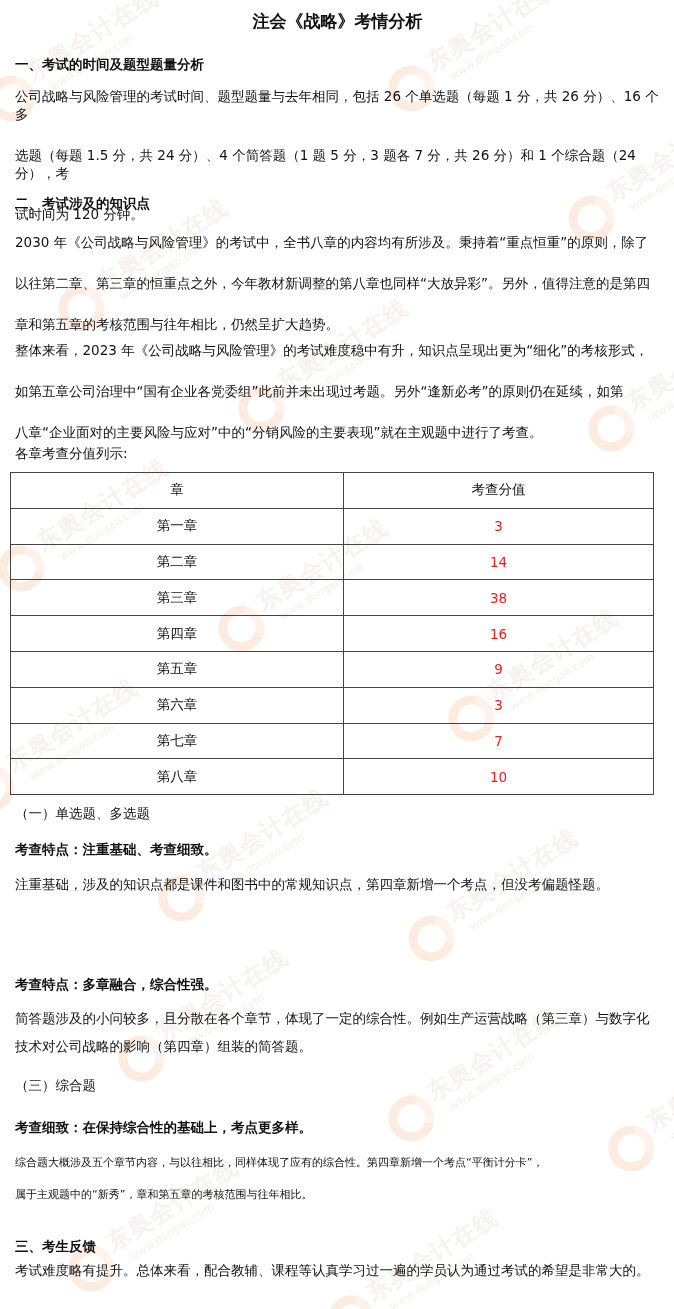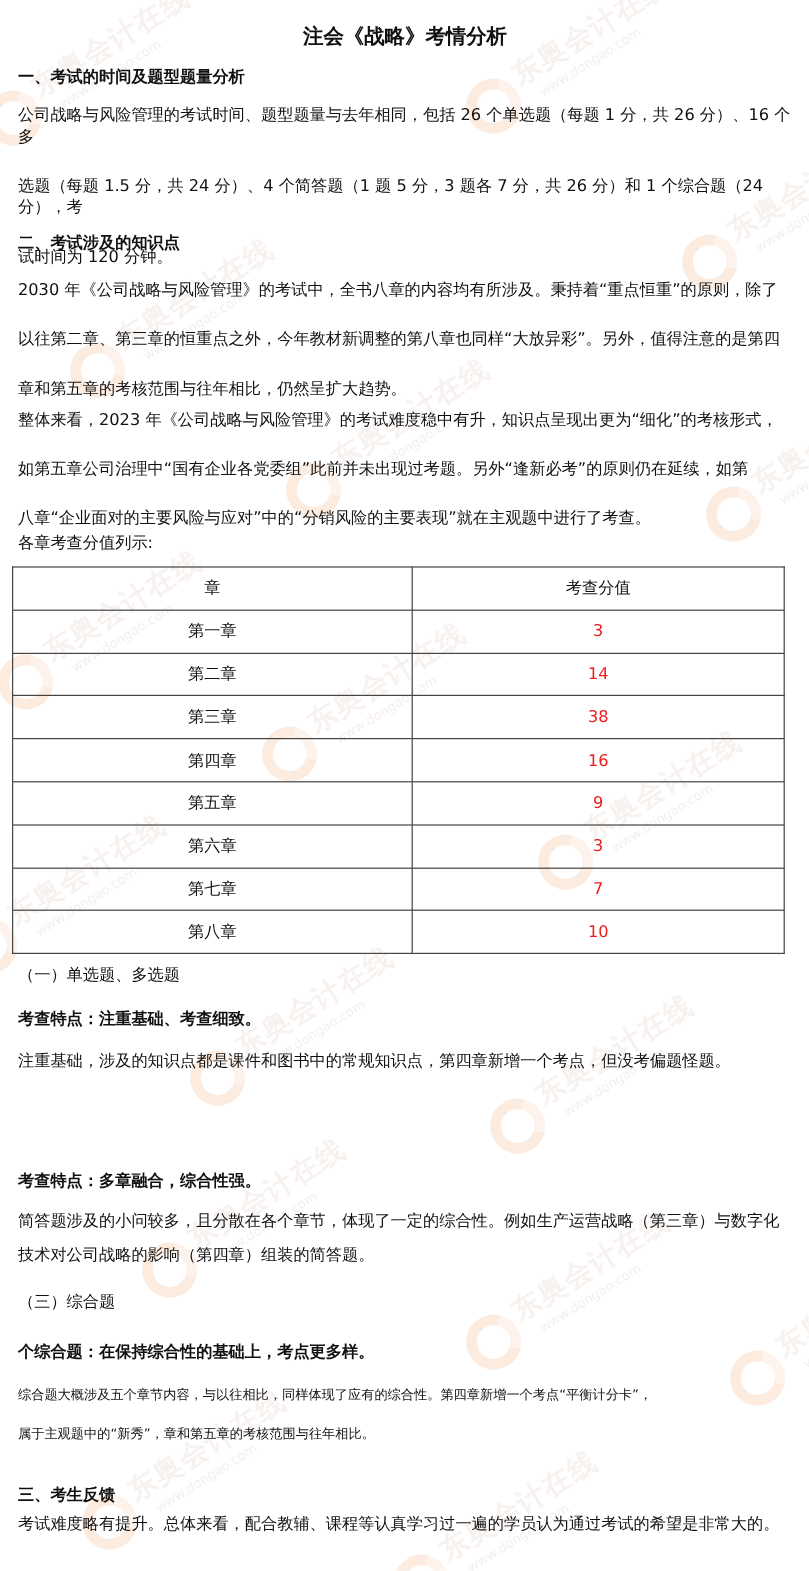--- a/index.html
+++ b/index.html
@@ -13,21 +13,21 @@
     .page { position: relative; width: 674px; height: 1309px; padding: 0 14px 0 15px; z-index: 2; }
     .watermarks { position: absolute; inset: 0; z-index: 1; pointer-events: none; overflow: hidden; }
     .wm { position: absolute; width: 150px; height: 80px; transform: rotate(-32deg); opacity: 0.5; }
     .wm .ring {
       position: absolute; left: 0; top: 18px; width: 46px; height: 46px;
       border-radius: 50%; border: 9px solid #fbd9c0; border-right-color: #fde9db;
     }
     .wm .txt { position: absolute; left: 50px; top: 14px; font-size: 24px; font-weight: bold; color: #f1e6e0; letter-spacing: 1px; white-space: nowrap; }
     .wm .url { position: absolute; left: 62px; top: 46px; font-size: 11px; color: #eadfd9; white-space: nowrap; }
 
-    h1 { text-align: center; font-size: 17px; font-weight: bold; padding-top: 18px; height: 44px; line-height: 26px; }
+    h1 { text-align: center; font-size: 17px; font-weight: bold; padding-top: 8px; height: 44px; line-height: 26px; }
     .h2 { font-weight: bold; font-size: 13.5px; line-height: 18px; margin-top: 12px; }
     .line { display: block; line-height: 18px; margin-top: 23px; }
     .line:first-child { margin-top: 0; }
     .bold { font-weight: bold; }
     .sub { line-height: 18px; margin-top: 12px; padding-left: 4px; }
 
     table.score {
       position: absolute; left: 10px; top: 472px; width: 644px;
       border-collapse: collapse; font-size: 13.5px;
     }
@@ -209,21 +209,21 @@
   <div class="abs bold" style="top:840px;line-height:18px;">考查特点：注重基础、考查细致。</div>
   <div class="abs" style="top:875px;line-height:18px;">注重基础，涉及的知识点都是课件和图书中的常规知识点，第四章新增一个考点，但没考偏题怪题。</div>
 
   <div class="abs bold" style="top:975px;line-height:18px;">考查特点：多章融合，综合性强。</div>
   <div class="abs" style="top:1011px;font-family:Liberation Mono, monospace;">
     <span class="line">简答题涉及的小问较多，且分散在各个章节，体现了一定的综合性。例如生产运营战略（第三章）与数字化</span>
     <span class="line" style="margin-top:10px;">技术对公司战略的影响（第四章）组装的简答题。</span>
   </div>
 
   <div class="abs" style="top:1076px;line-height:18px;">（三）综合题</div>
-  <div class="abs bold" style="top:1118px;line-height:18px;">个综合题：在保持综合性的基础上，考点更多样。</div>
+  <div class="abs bold" style="top:1118px;line-height:18px;">考查细致：在保持综合性的基础上，考点更多样。</div>
   <div class="abs" style="top:1154px;font-size:11px;">
     <span class="line">综合题大概涉及五个章节内容，与以往相比，同样体现了应有的综合性。第四章新增一个考点“平衡计分卡”，</span>
     <span class="line" style="margin-top:14px;">属于主观题中的“新秀”，章和第五章的考核范围与往年相比。</span>
   </div>
 
   <div class="abs h2" style="top:1225px;margin-top:12px;">三、考生反馈</div>
   <div class="abs" style="top:1261px;line-height:18px;">考试难度略有提升。总体来看，配合教辅、课程等认真学习过一遍的学员认为通过考试的希望是非常大的。</div>
 
 </div>
 

